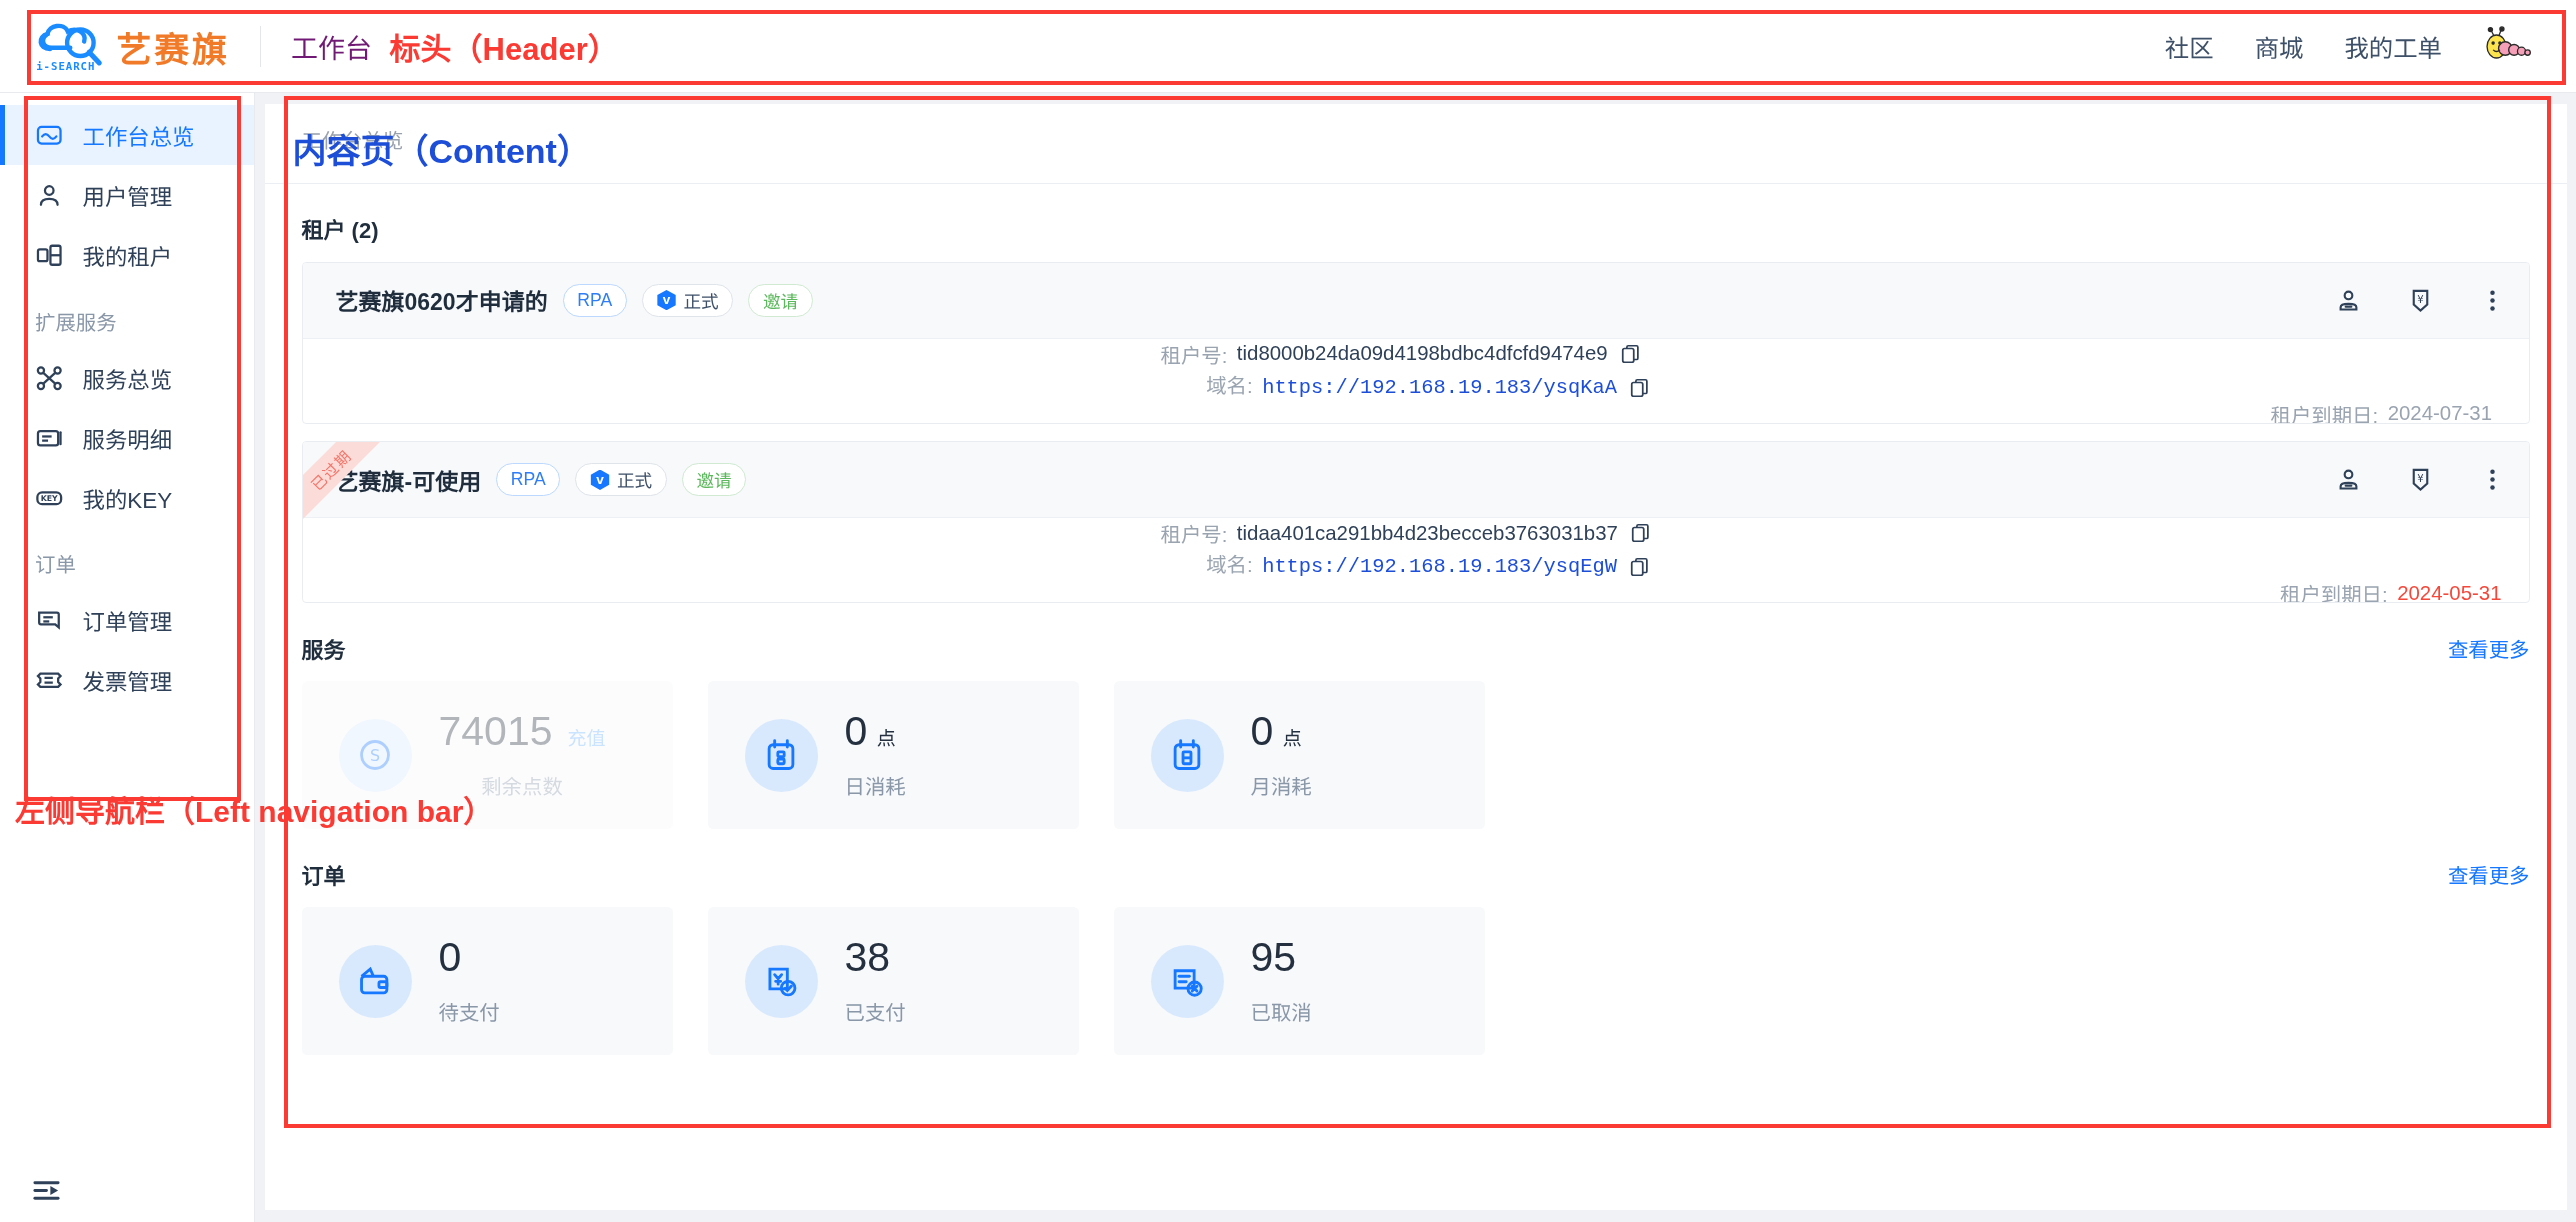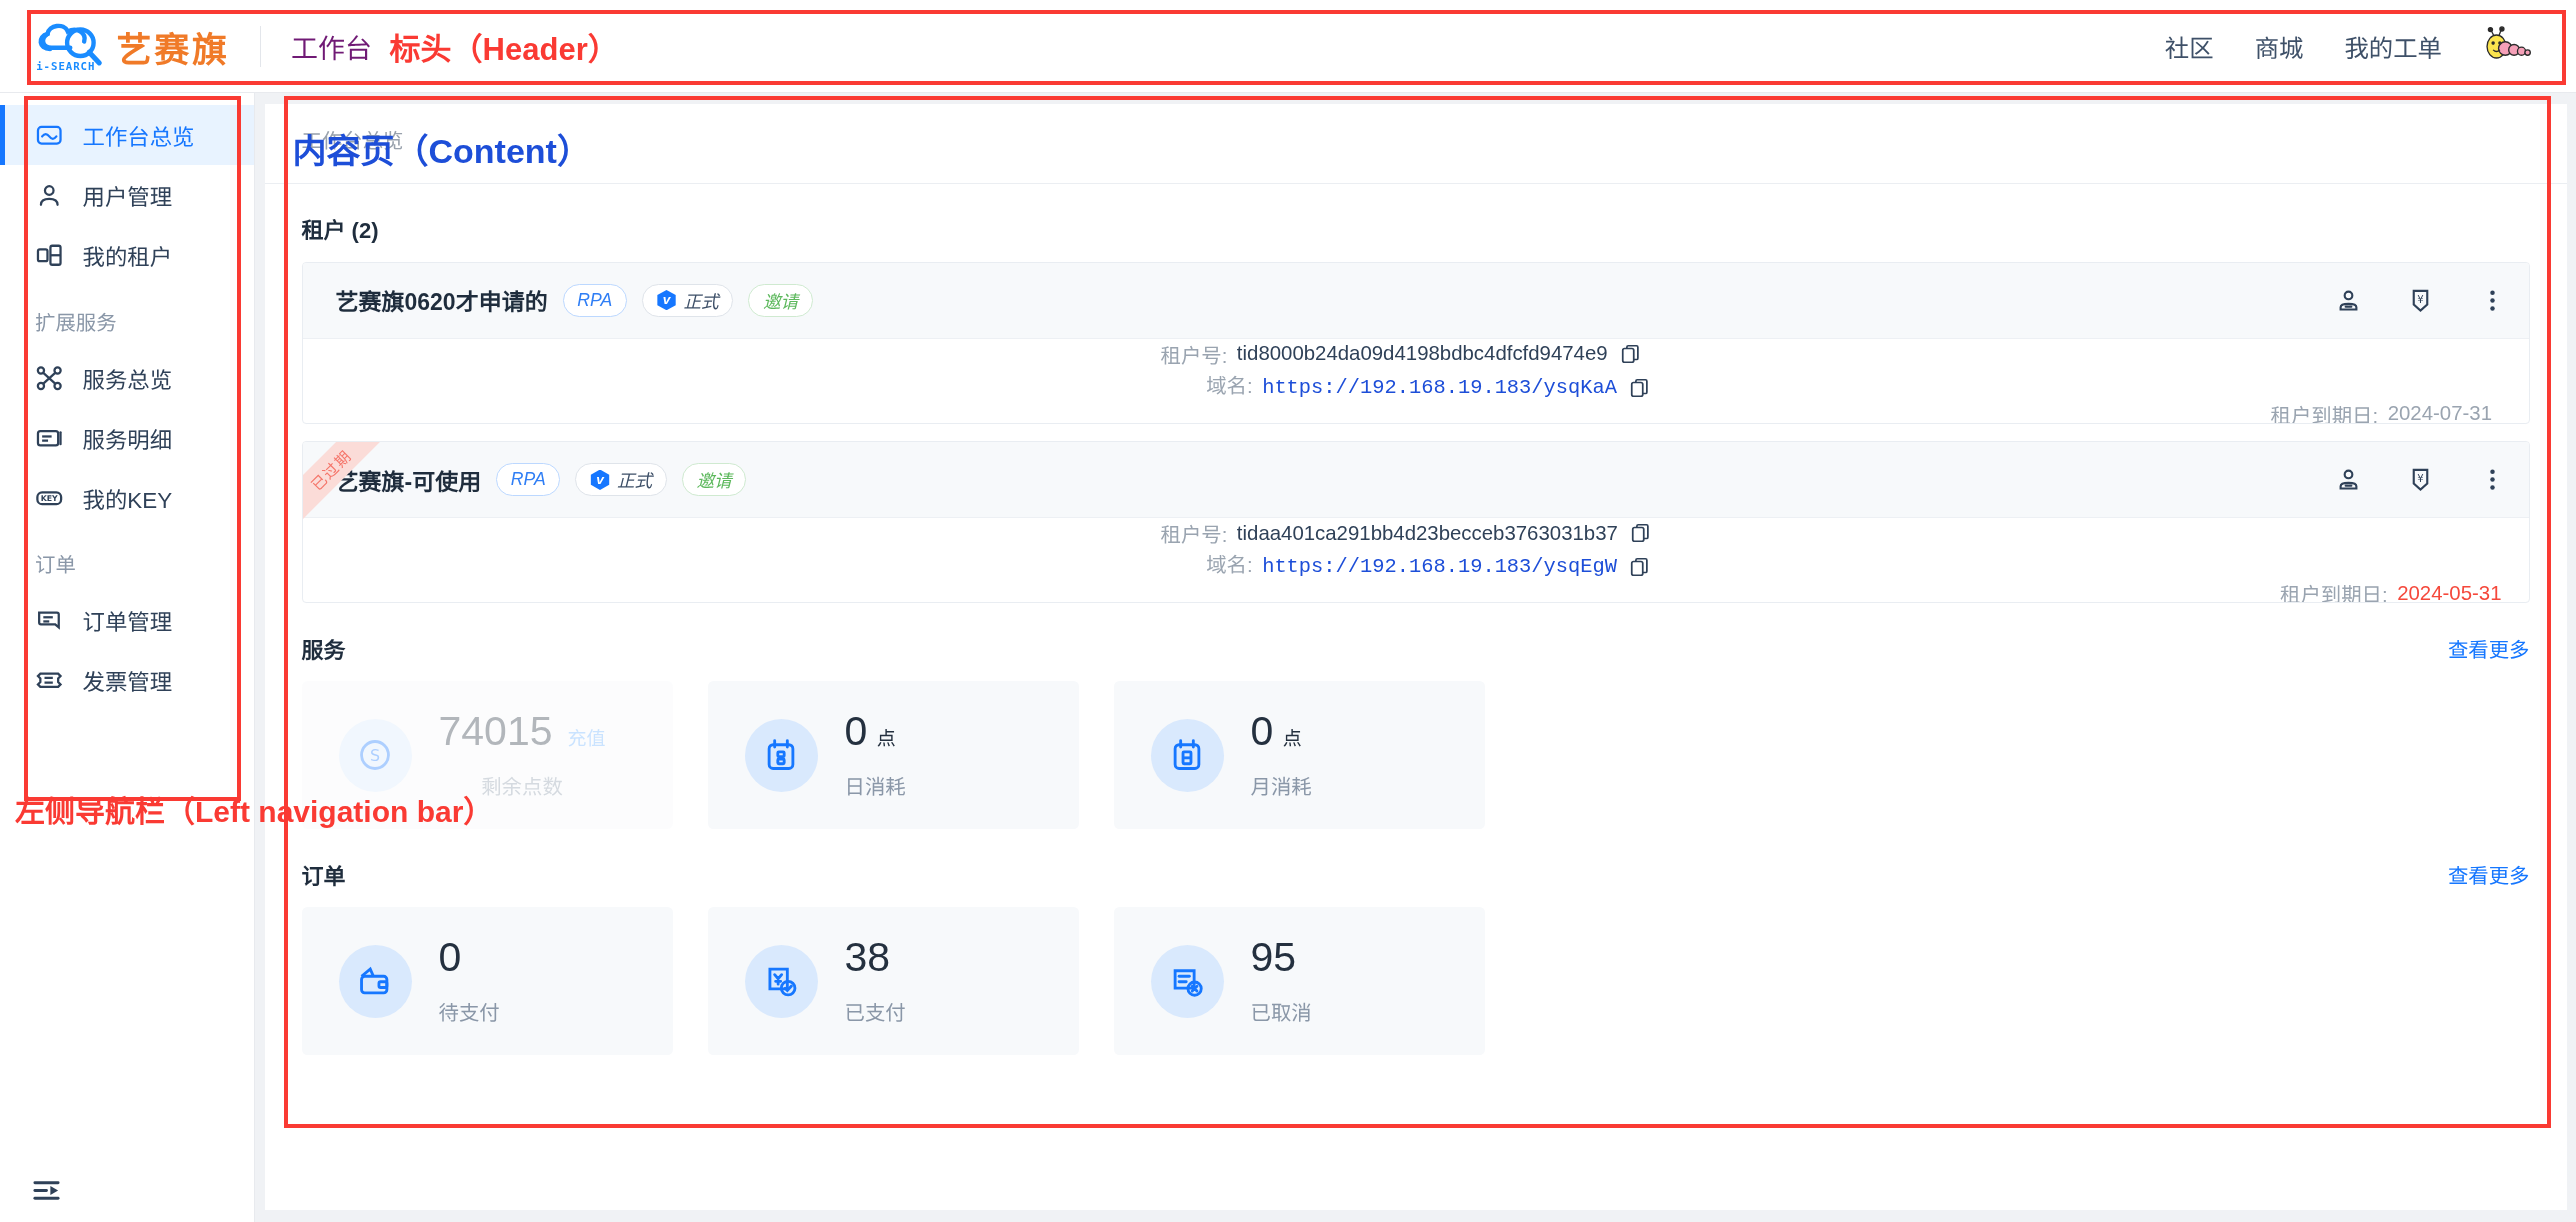--- a/index.html
+++ b/index.html
@@ -96,21 +96,20 @@
   }
   .tenant-head {
     display: flex; align-items: center; height: 76px; padding: 0 23px 0 33px;
     background: #f7f9fb; border-bottom: 0.7px solid #edf0f4;
   }
   .tenant-name { font-size: 23px; font-weight: bold; color: #1f2d3d; white-space: nowrap; }
   .tag {
     display: inline-flex; align-items: center; height: 33px; padding: 0 13.6px;
     border-radius: 16.3px; font-size: 17.6px; margin-left: 15px; white-space: nowrap;
     background: #ffffff;
-    font-style: italic;
   }
   .tag-rpa { border: 0.7px solid #bcd8ff; color: #2f7ef5; }
   .tag-formal { border: 0.7px solid #dfe4ea; color: #3e5068; }
   .tag-invite { border: 0.7px solid #cfead0; color: #5cb85c; }
   .badge-v {
     display: inline-block; width: 20.4px; height: 20.4px; background: #1677ff;
     margin-right: 6.8px; position: relative;
     clip-path: polygon(50% 0%, 95% 25%, 95% 75%, 50% 100%, 5% 75%, 5% 25%);
   }
   .badge-v::after {

